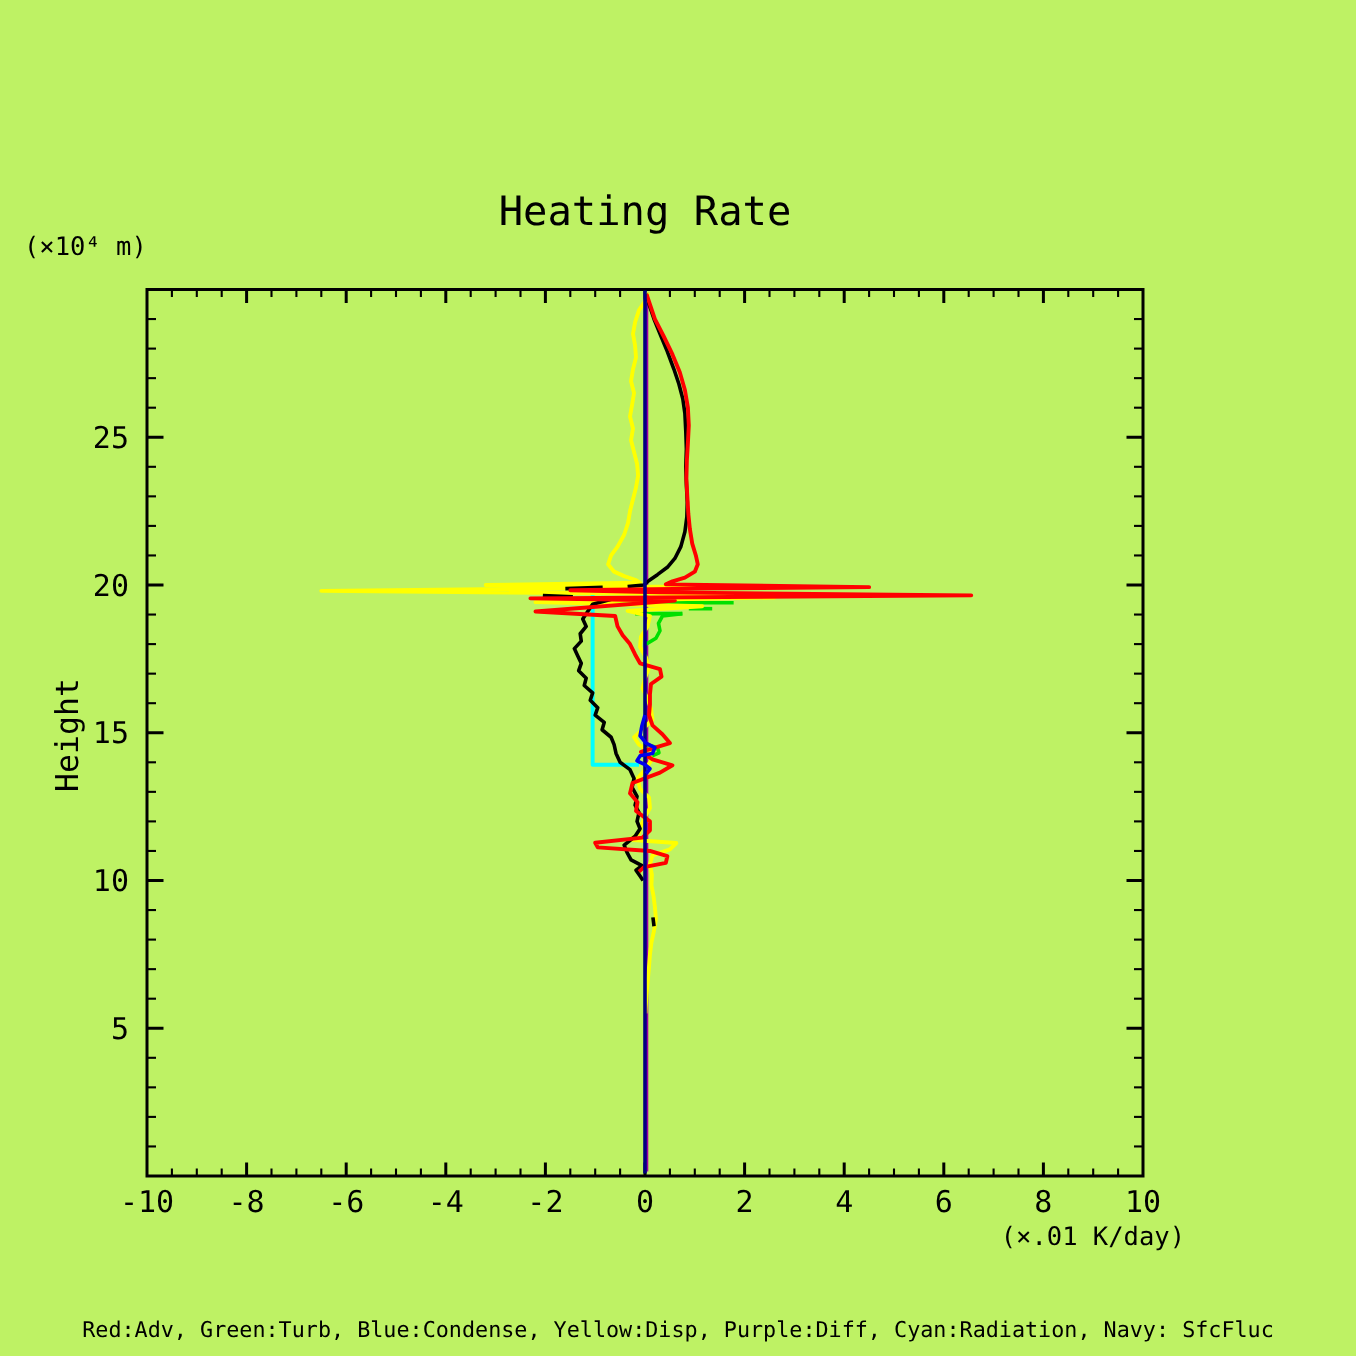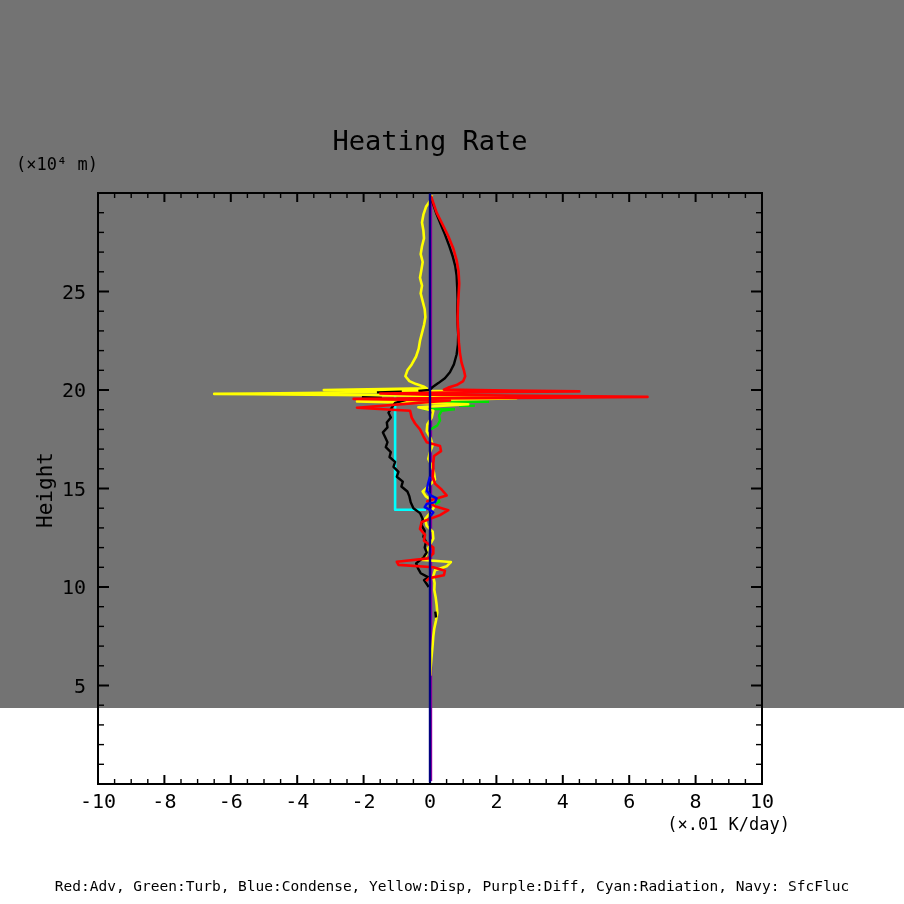--- a/index.html
+++ b/index.html
@@ -1,17 +1,17 @@
 <!DOCTYPE html>
 <html><head>
 <meta charset="utf-8">
 <style>
   html,body{margin:0;padding:0;background:#ffffff;}
   body{width:904px;height:904px;overflow:hidden;}
-  .page{position:relative;width:904px;height:708px;background:#737373;}
+  .page{position:relative;width:904px;height:904px;background:#bef264;}
   svg{display:block;}
   svg text{font-family:"DejaVu Sans Mono","Liberation Mono",monospace;fill:#000000;}
   .title{font-size:27px;}
   .tick-label{font-size:20px;}
   .unit-label{font-size:17px;}
   .axis-title{font-size:21px;}
   .legend-caption{font-size:14.5px;}
 </style>
 </head>
 <body>

